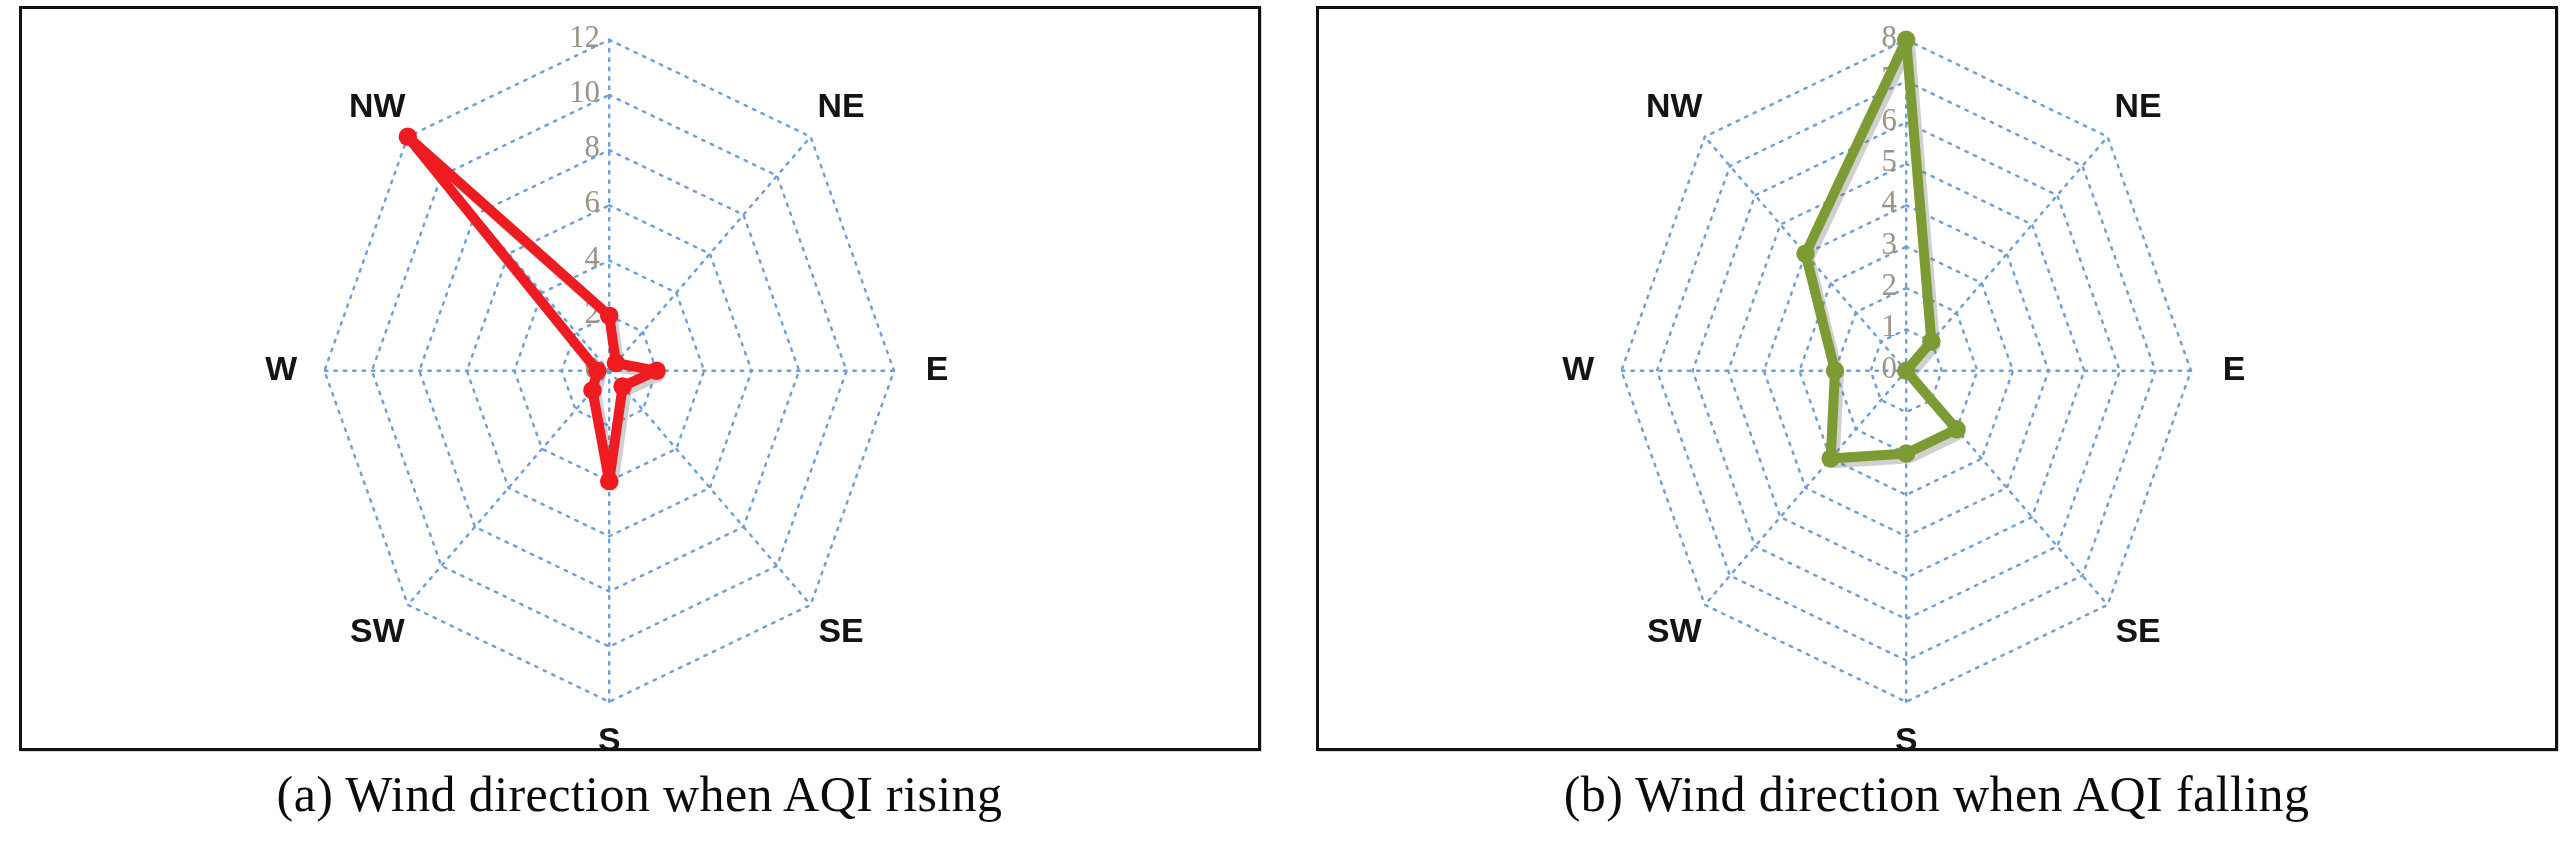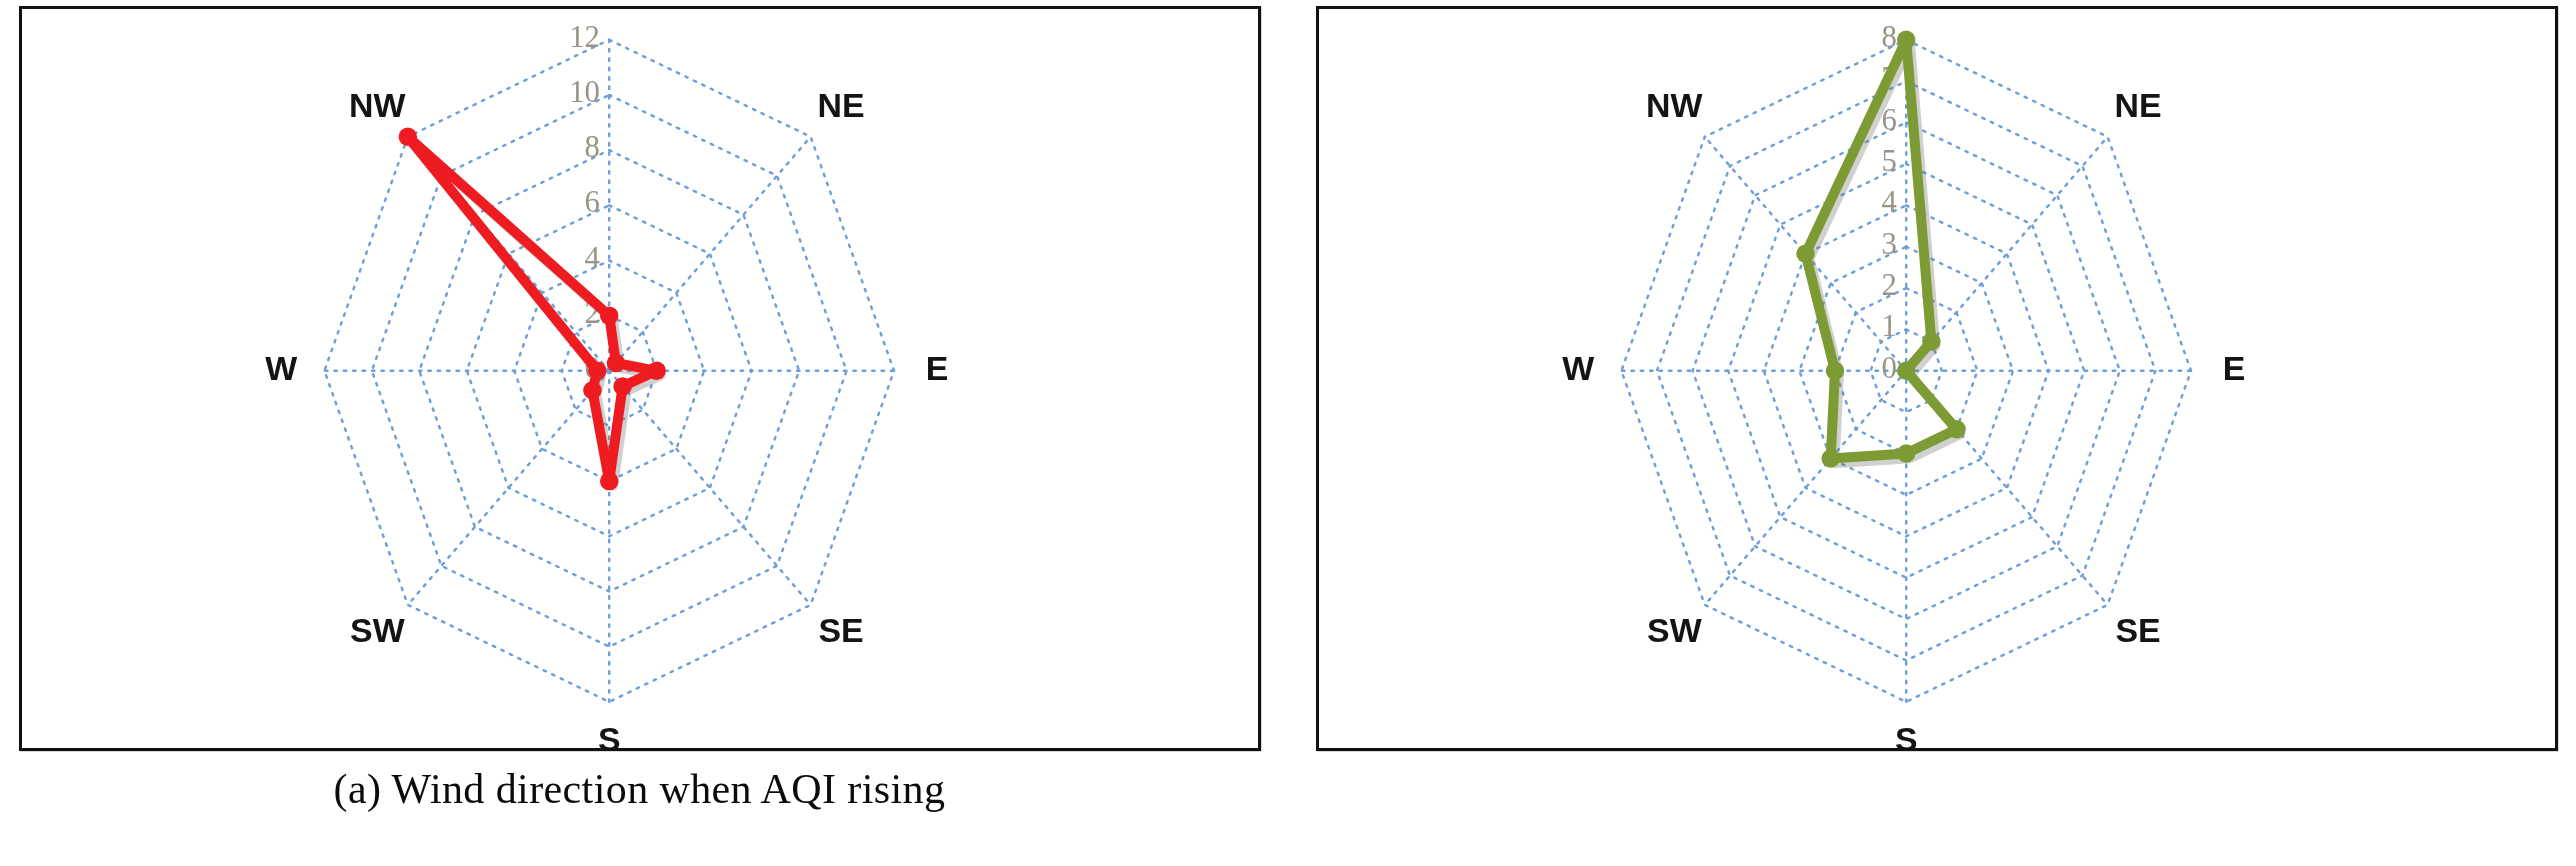--- a/index.html
+++ b/index.html
@@ -29,21 +29,21 @@
     border:3.1px solid #111111;
     box-sizing:border-box;
     background:#ffffff;
     position:relative;
     box-shadow:0.8px 0.8px 0 #cfcfcf;
   }
   .plot-frame svg{display:block;width:100%;height:100%;}
   .caption{
     margin-top:14px;
     font-family:"Liberation Serif", serif;
-    font-size:42px;
+    font-size:50px;
     color:#0b0b0b;
     letter-spacing:0.4px;
     white-space:nowrap;
     text-align:center;
   }
   
   .grid-ring{
     fill:none;
     stroke:#6e9fd8;
     stroke-width:3.2;
@@ -173,16 +173,17 @@
           <circle cx="760.00" cy="40.00" r="12" class="series-dot" fill="#7d9b34"></circle>
           <circle cx="792.70" cy="431.99" r="12" class="series-dot" fill="#7d9b34"></circle>
           <circle cx="760.00" cy="470.00" r="12" class="series-dot" fill="#7d9b34"></circle>
           <circle cx="825.41" cy="546.01" r="12" class="series-dot" fill="#7d9b34"></circle>
           <circle cx="760.00" cy="577.50" r="12" class="series-dot" fill="#7d9b34"></circle>
           <circle cx="661.89" cy="584.02" r="12" class="series-dot" fill="#7d9b34"></circle>
           <circle cx="667.50" cy="470.00" r="12" class="series-dot" fill="#7d9b34"></circle>
           <circle cx="629.19" cy="317.97" r="12" class="series-dot" fill="#7d9b34"></circle>
         </svg>
     </div>
+    <div class="caption">(b) Wind direction when AQI falling</div>
   </div>
 
 </div>
 
 
 </body></html>

